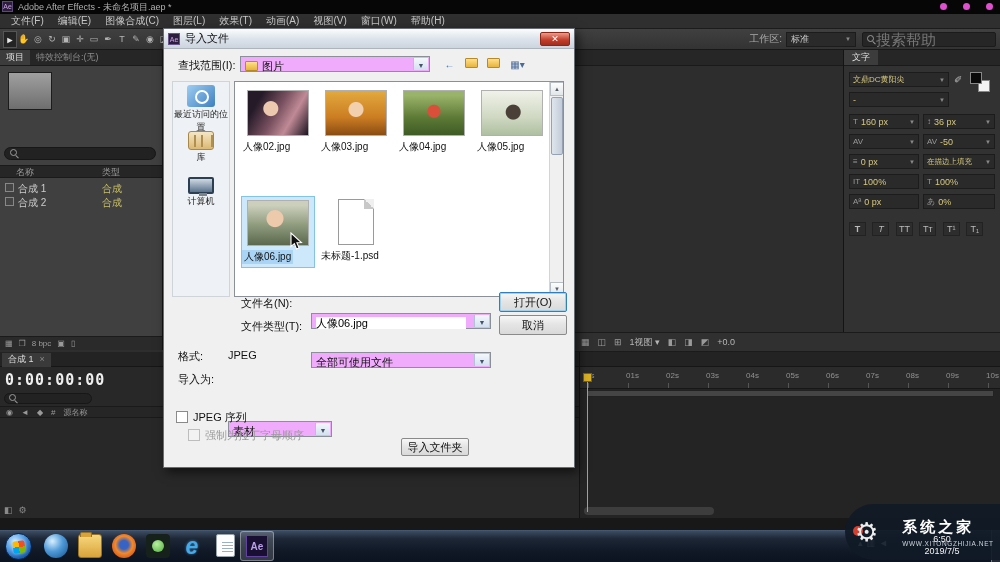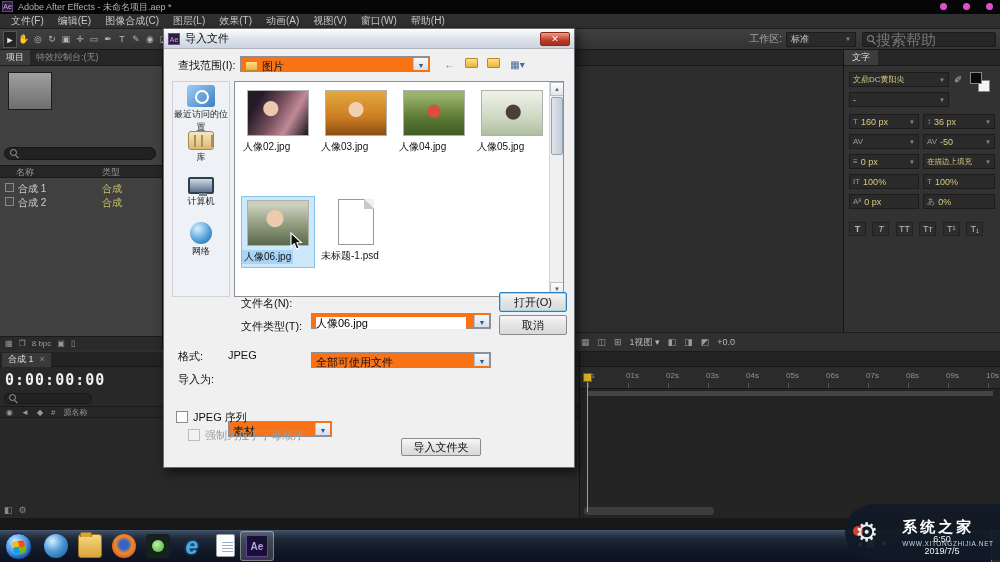--- a/index.html
+++ b/index.html
@@ -74,21 +74,21 @@
 .hscroll{position:absolute;left:4px;bottom:3px;width:130px;height:8px;background:#3d3d3d;border-radius:4px}
 .statusbar{left:0;top:518px;width:1000px;height:12px;background:#181818}
 
 
 .dialog{left:163px;top:28px;width:412px;height:440px;background:#f0f0f0;border:1px solid #686d74;box-shadow:3px 4px 10px rgba(0,0,0,.6);z-index:10;font-size:11px;color:#111}
 .dlg-title{height:20px;background:linear-gradient(#fbfcfd,#dde4ec 50%,#ccd4de);border-bottom:1px solid #aeb4bc;display:flex;align-items:center;padding:0 4px;gap:5px}
 .dlg-ic{width:12px;height:12px;background:#2d1d3e;border:1px solid #6a5588;color:#c9a3e0;font-size:7px;text-align:center;line-height:11px}
 .dlg-close{margin-left:auto;width:30px;height:14px;background:linear-gradient(#ee9b8b,#c13b28 60%,#a32d1c);border:1px solid #8c2718;border-radius:2px;color:#fff;font-size:9px;text-align:center;line-height:12px;cursor:pointer}
 .lookin{position:absolute;left:0;top:26px;width:100%;height:20px}
 .lbl{font-size:11px;color:#111}
-.combo{background:#f97316;border:1px solid #8a8f98;height:16px;display:flex;align-items:center;font-size:11px;padding:4px 18px 0 4px;position:relative}
+.combo{background:#f0abfc;border:1px solid #8a8f98;height:16px;display:flex;align-items:center;font-size:11px;padding:4px 18px 0 4px;position:relative}
 .combo .arrow{position:absolute;right:1px;top:1px;bottom:1px;width:15px;background:linear-gradient(#f4f8fc,#d4e0f0);border-left:1px solid #b4c2d6;color:#44546c;font-size:7px;line-height:15px;text-align:center}
 .folder-sm{display:inline-block;width:13px;height:10px;background:linear-gradient(#ffe08a,#e8b43c);border:1px solid #b8892a;border-radius:1px;position:relative;margin-right:4px;flex:0 0 13px}
 .dlg-tbico{display:inline-block;width:19px;height:17px;text-align:center;line-height:16px;font-size:10px;border:1px solid transparent;border-radius:2px}
 .places{position:absolute;left:8px;top:52px;width:58px;height:216px;background:#eef1f5;border:1px solid #cfd4da}
 .place{position:relative;width:100%;height:43px;text-align:center;font-size:9px;color:#222;cursor:pointer}
 .plic{width:28px;height:22px;margin:3px auto 1px;border-radius:3px;position:relative}
 .ic-recent{background:linear-gradient(135deg,#9ecdf2,#3e7fc1)}
 .ic-recent::after{content:"";position:absolute;left:8px;top:5px;width:10px;height:10px;border:2px solid #fff;border-radius:50%}
 .ic-desktop{background:linear-gradient(#a8d4f0,#3a76ad);border:2px solid #214d78;border-radius:2px;width:26px;height:18px}
 .ic-desktop::after{content:"";position:absolute;left:8px;bottom:-4px;width:9px;height:3px;background:#8a8f94}
@@ -393,24 +393,20 @@
         <span>最近访问的位置</span>
       </div>
       <div class="place">
         <div class="plic ic-lib"></div>
         <span>库</span>
       </div>
       <div class="place">
         <div class="plic ic-computer"></div>
         <span>计算机</span>
       </div>
-      <div class="place">
-        <div class="plic ic-network"></div>
-        <span>网络</span>
-      </div>
     </div>
 
     <div class="filelist">
       <div class="fitem" style="left:6px;top:8px">
         <div class="thumb t02"></div>
         <span class="flabel">人像02.jpg</span>
       </div>
       <div class="fitem" style="left:84px;top:8px">
         <div class="thumb t03"></div>
         <span class="flabel">人像03.jpg</span>
@@ -461,21 +457,21 @@
       <span class="arrow">▼</span>
     </div>
 
     <div class="abs" style="left:12px;top:381px">
       <span class="cb"></span><span class="lbl">JPEG 序列</span>
     </div>
     <div class="abs" style="left:24px;top:399px">
       <span class="cb dis"></span><span class="lbl dim">强制为拉丁字母顺序</span>
     </div>
 
-    <button class="btn abs" style="left:237px;top:409px;width:80px;height:18px">导入文件夹</button>
+    <button class="btn abs" style="left:237px;top:409px;width:68px;height:18px">导入文件夹</button>
   </div>
 
   <svg class="abs cursor" style="left:290px;top:232px" width="13" height="19" viewBox="0 0 13 19">
     <path d="M1 1 L1 14.5 L4.4 11.6 L6.5 17 L9 15.9 L6.9 10.7 L11.4 10.5 Z" fill="#111" stroke="#fff" stroke-width="1.1"></path>
   </svg>
 
   <div class="abs taskbar">
     <div class="orb">
         <div class="orbflag"></div>
       </div>

